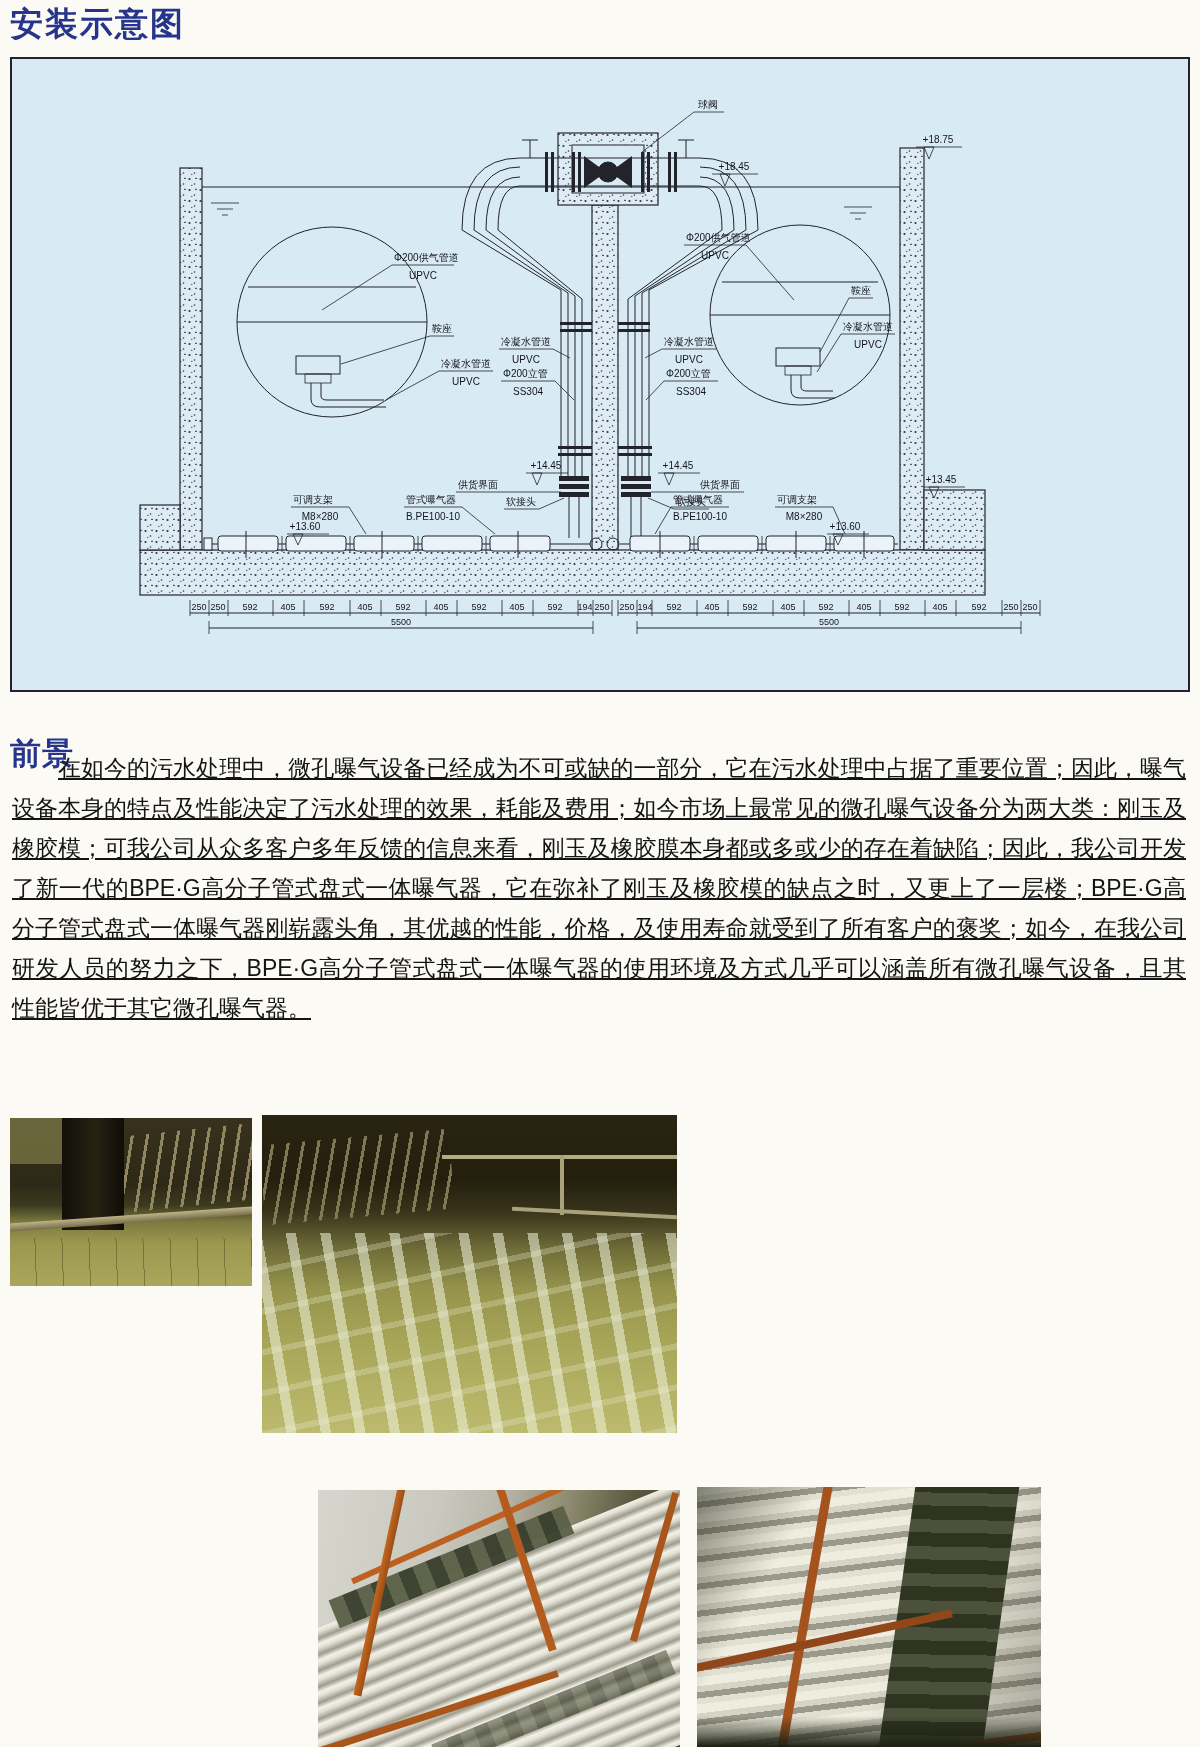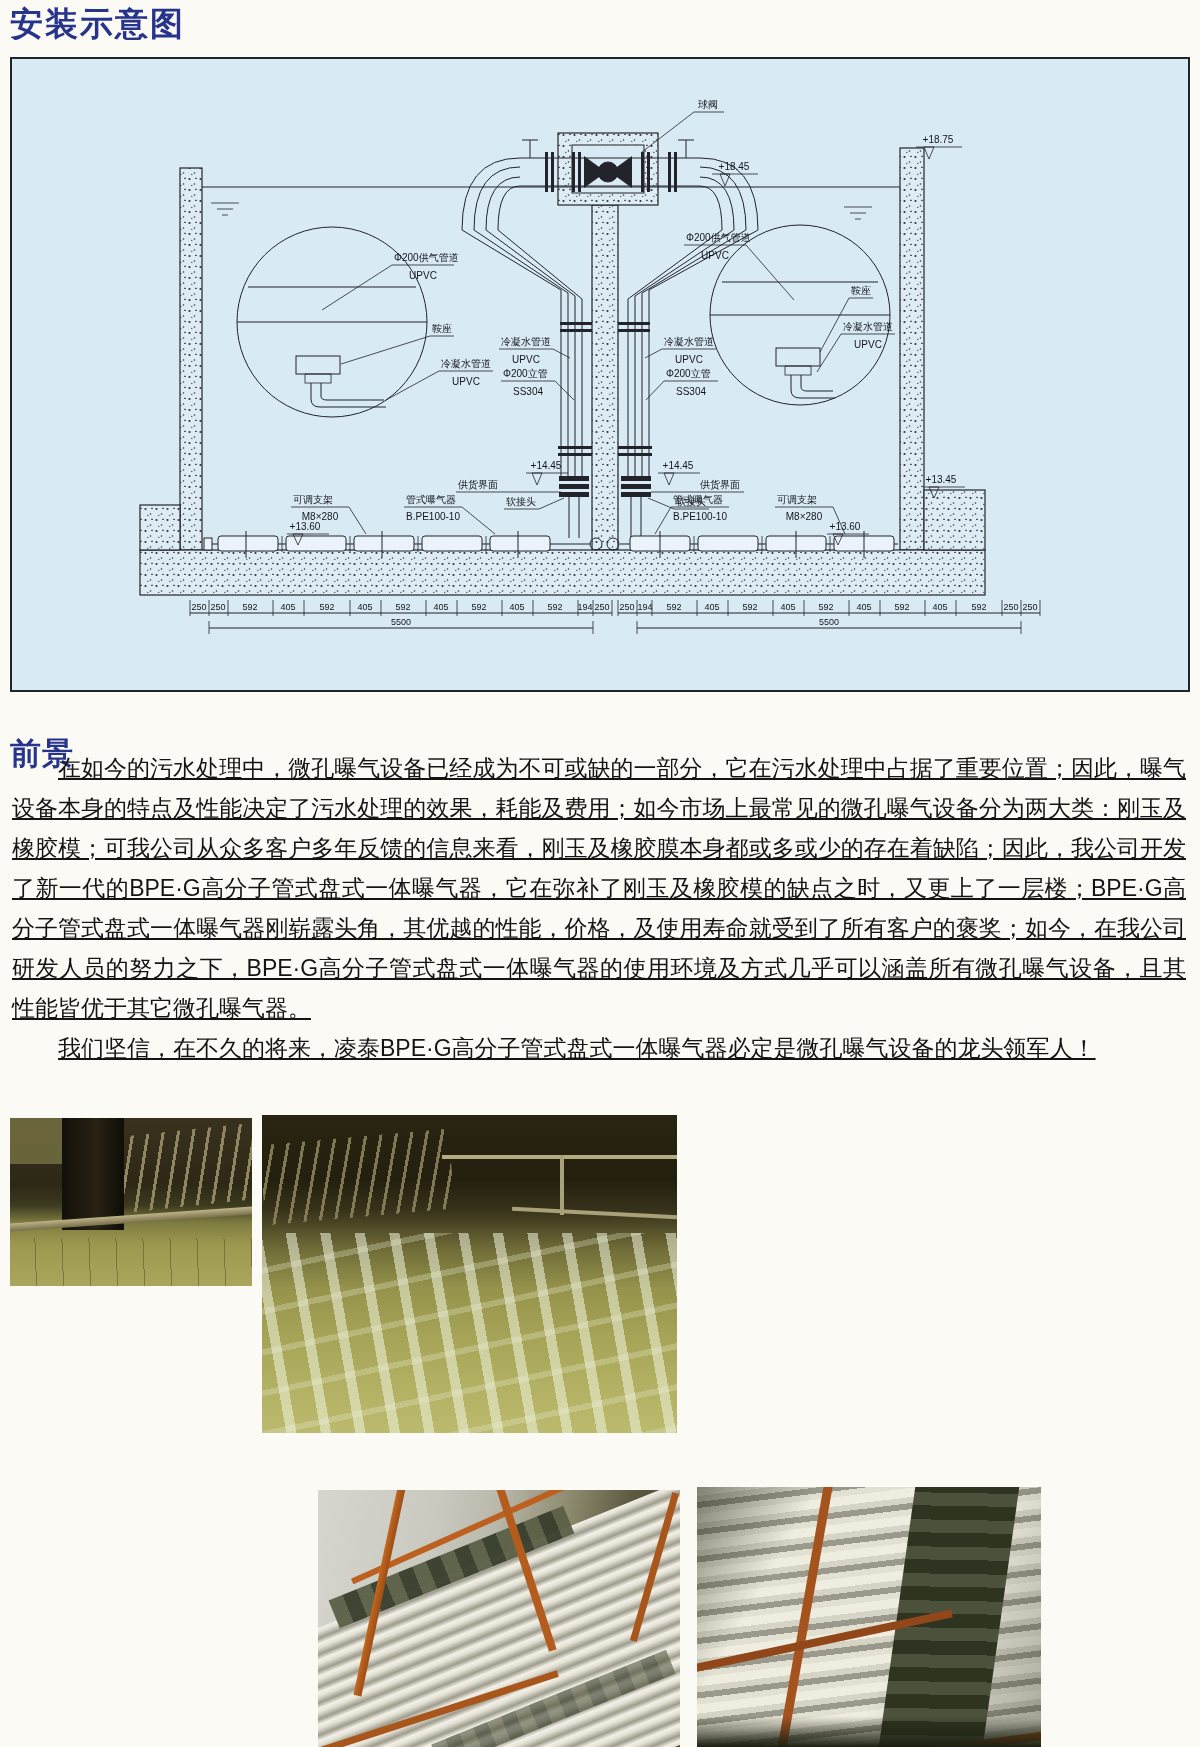--- a/index.html
+++ b/index.html
@@ -449,21 +449,20 @@
     <text class="lblc" x="804" y="520">M8×280</text>
     <line class="thn" x1="833" y1="507" x2="845" y2="534"></line>
   </g>
 </svg>
 </div>
 
 <div class="sec-heading">前景</div>
 
 <div class="prose">
   <p>在如今的污水处理中，微孔曝气设备已经成为不可或缺的一部分，它在污水处理中占据了重要位置；因此，曝气设备本身的特点及性能决定了污水处理的效果，耗能及费用；如今市场上最常见的微孔曝气设备分为两大类：刚玉及橡胶模；可我公司从众多客户多年反馈的信息来看，刚玉及橡胶膜本身都或多或少的存在着缺陷；因此，我公司开发了新一代的BPE·G高分子管式盘式一体曝气器，它在弥补了刚玉及橡胶模的缺点之时，又更上了一层楼；BPE·G高分子管式盘式一体曝气器刚崭露头角，其优越的性能，价格，及使用寿命就受到了所有客户的褒奖；如今，在我公司研发人员的努力之下，BPE·G高分子管式盘式一体曝气器的使用环境及方式几乎可以涵盖所有微孔曝气设备，且其性能皆优于其它微孔曝气器。</p>
-  <p>我们坚信，在不久的将来，凌泰BPE·G高分子管式盘式一体曝气器必定是微孔曝气设备的龙头领军人！</p>
 </div>
 
 <div class="photo photo1">
   <div class="lightpatch"></div>
   <div class="rail"></div>
   <div class="pillar"></div>
   <div class="pipe"></div>
   <div class="floorlines"></div>
 </div>
 

